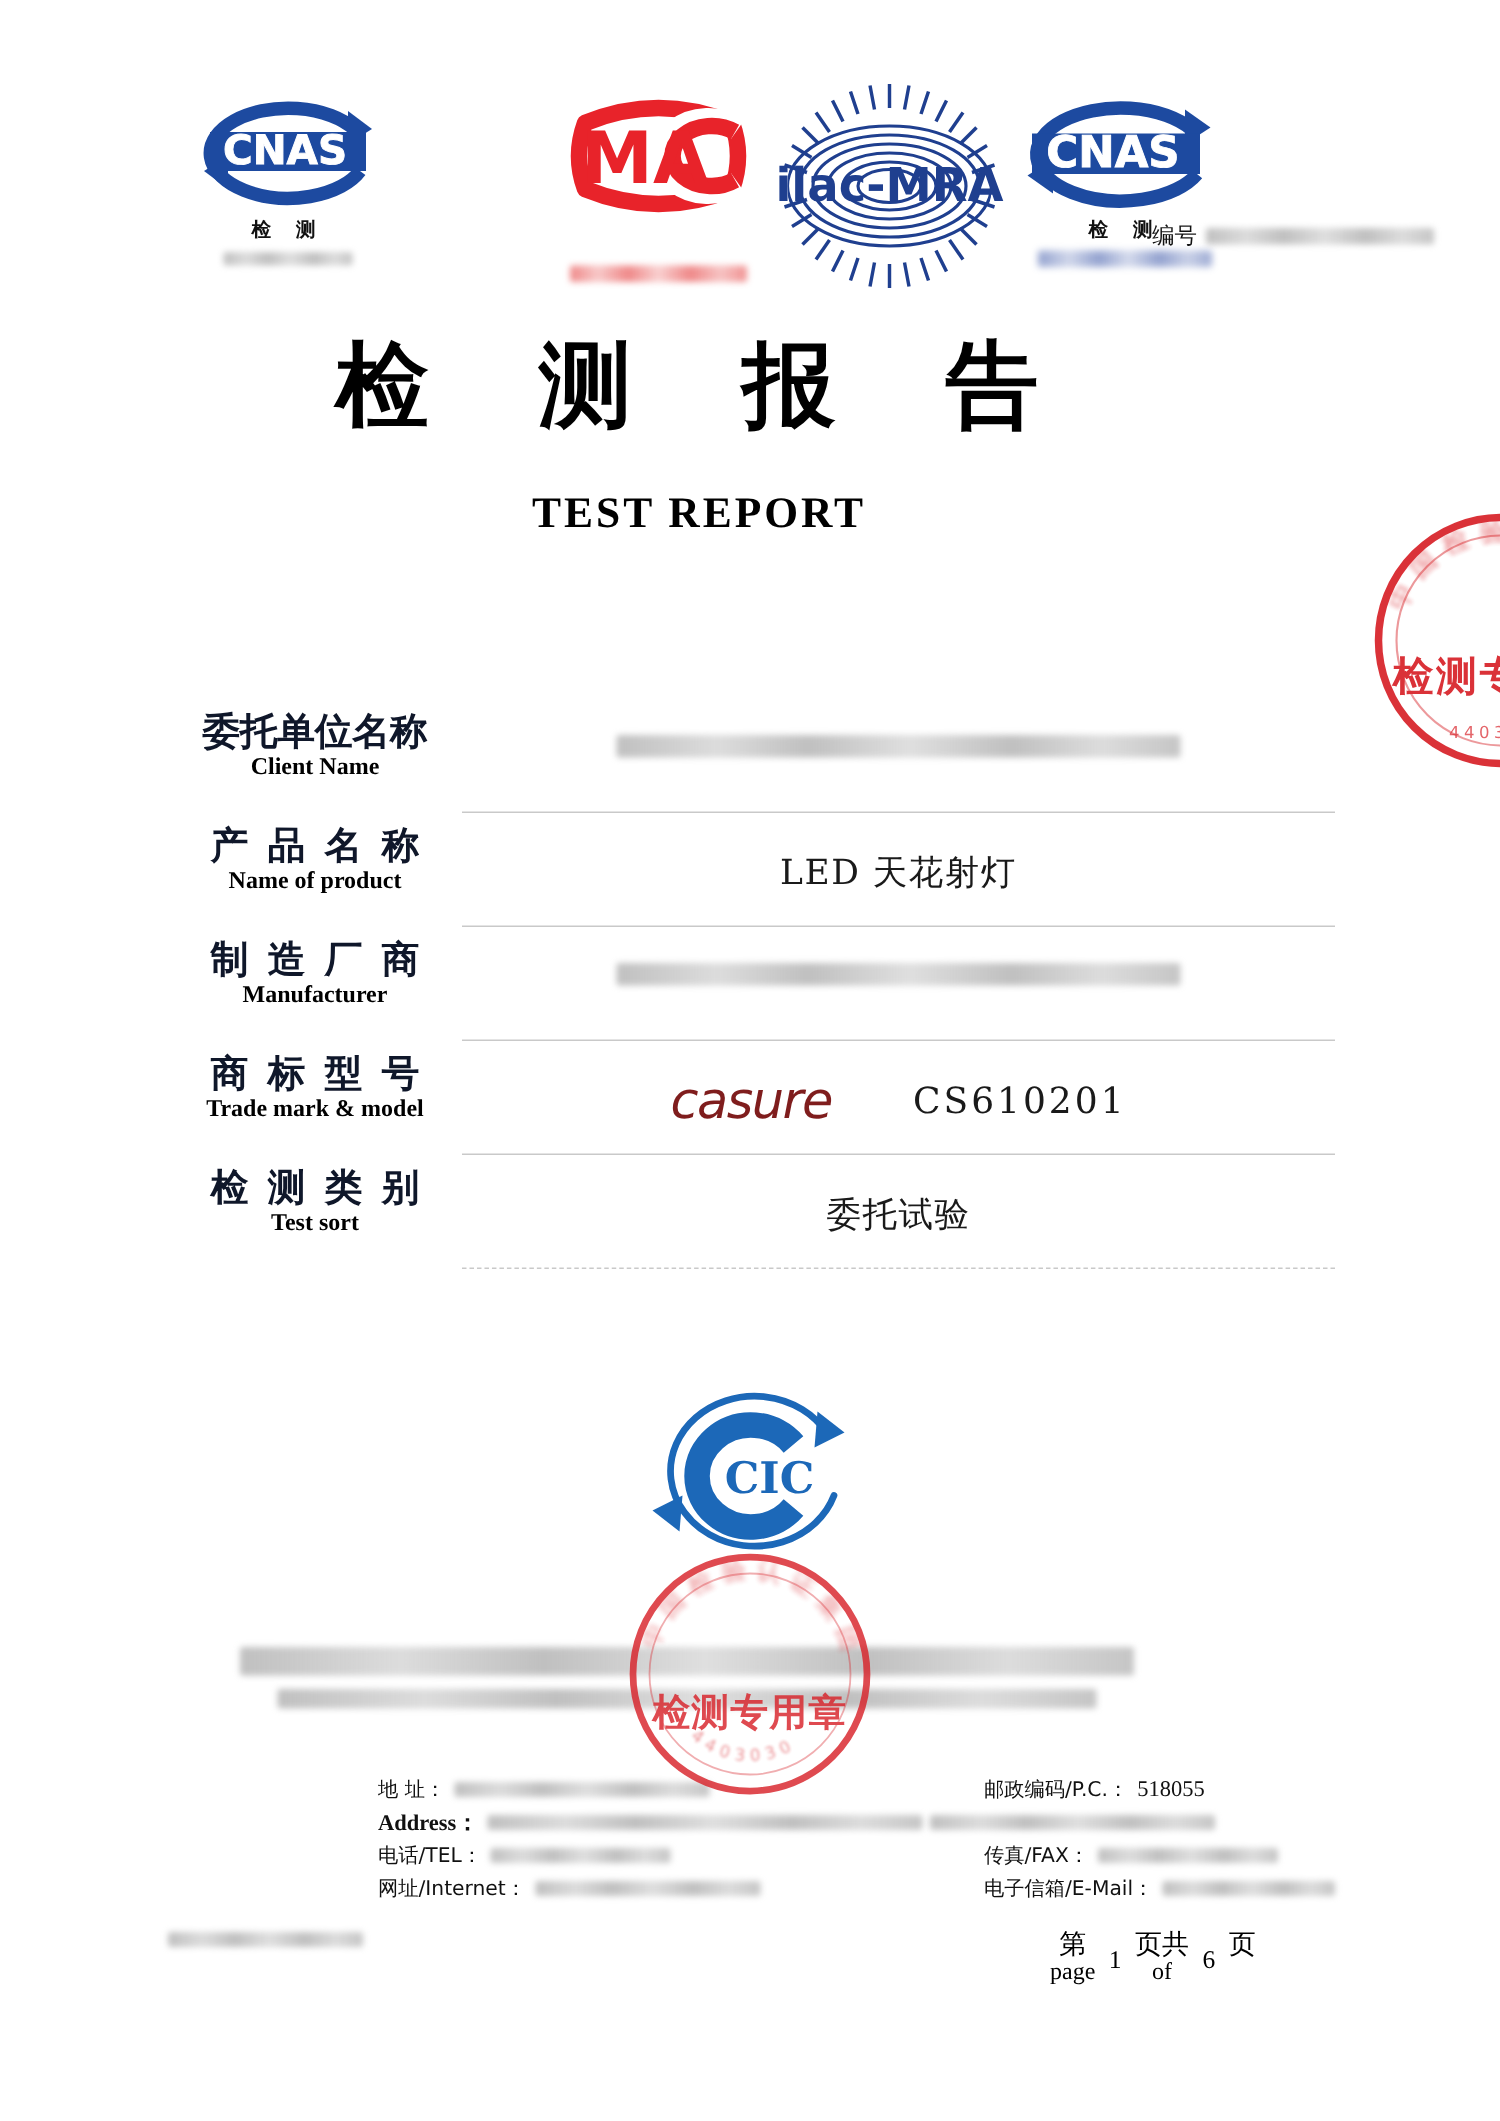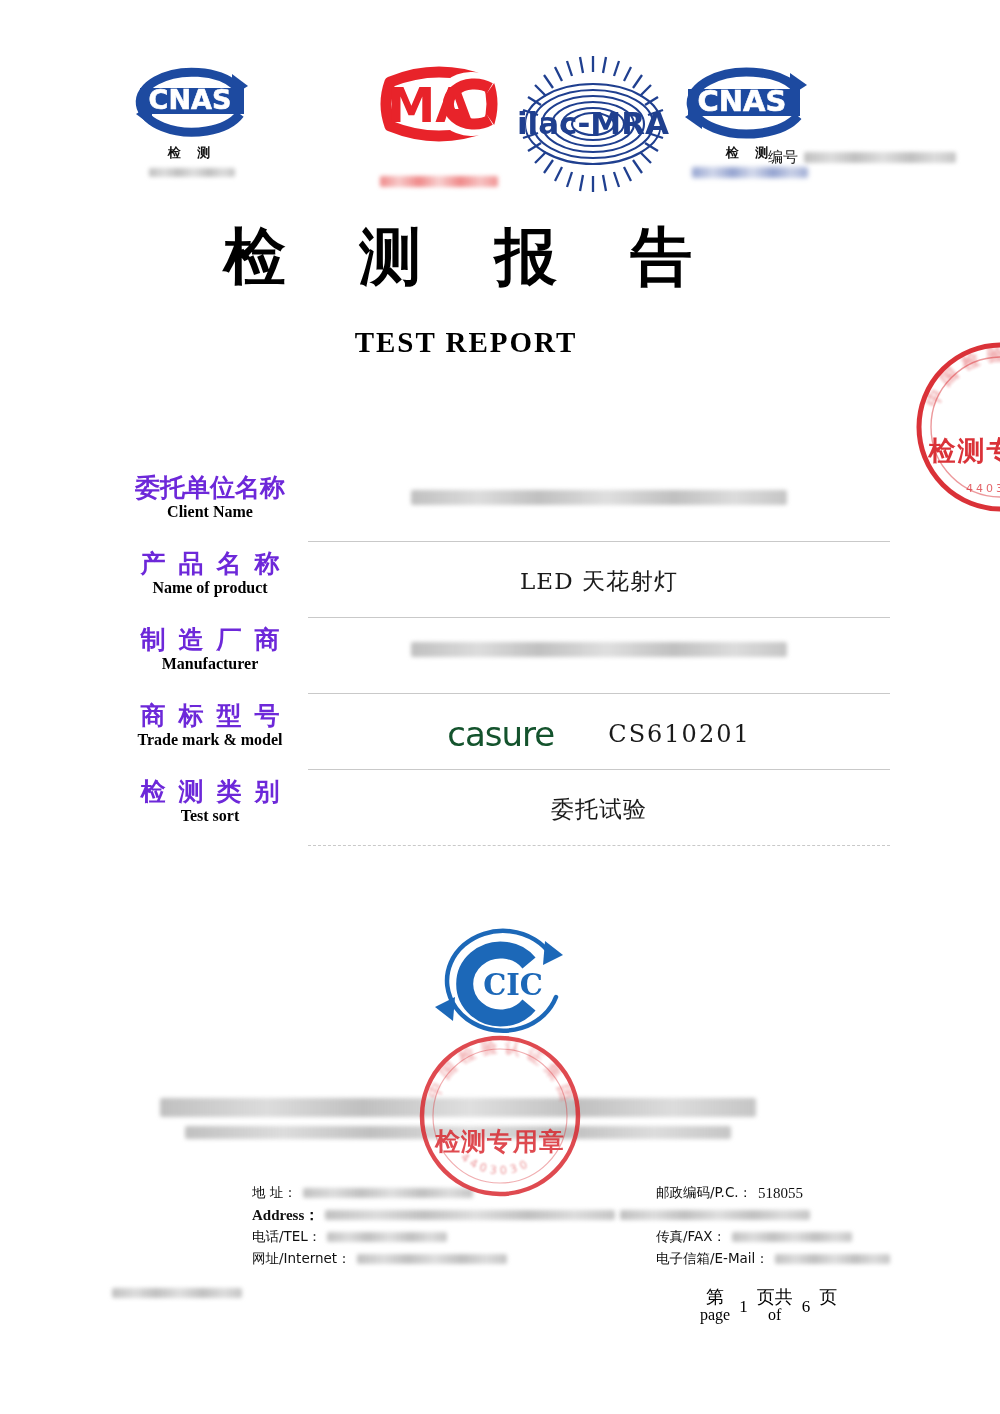--- a/index.html
+++ b/index.html
@@ -156,21 +156,21 @@
   .field-label {
     width: 196px;
     flex: 0 0 196px;
     text-align: center;
     padding-top: 4px;
   }
   .label-cn {
     font-family: "DejaVu Sans", sans-serif;
     font-size: 25px;
     font-weight: bold;
-    color: #6d28d9;
+    color: #0f172a;
     line-height: 1.08;
     white-space: nowrap;
   }
   .label-cn.sp1 { letter-spacing: 0px; }
   .label-cn.sp2 { letter-spacing: 13px; text-indent: 13px; }
   .label-en {
     font-family: "Liberation Serif", serif;
     font-size: 16px;
     font-weight: bold;
     color: #000;
@@ -208,22 +208,23 @@
     display: flex;
     align-items: center;
     justify-content: center;
     gap: 54px;
     width: 100%;
   }
   .brand-logo {
     font-family: "DejaVu Sans", sans-serif;
     font-size: 34px;
     letter-spacing: -1px;
-    color: #14532d;
+    color: #7f1d1d;
     line-height: 1;
+    font-style: italic;
   }
   .model-text {
     font-family: "DejaVu Serif", serif;
     font-size: 24px;
     letter-spacing: 2px;
     color: #1a1a1a;
   }
 
   
   .cic-logo {

